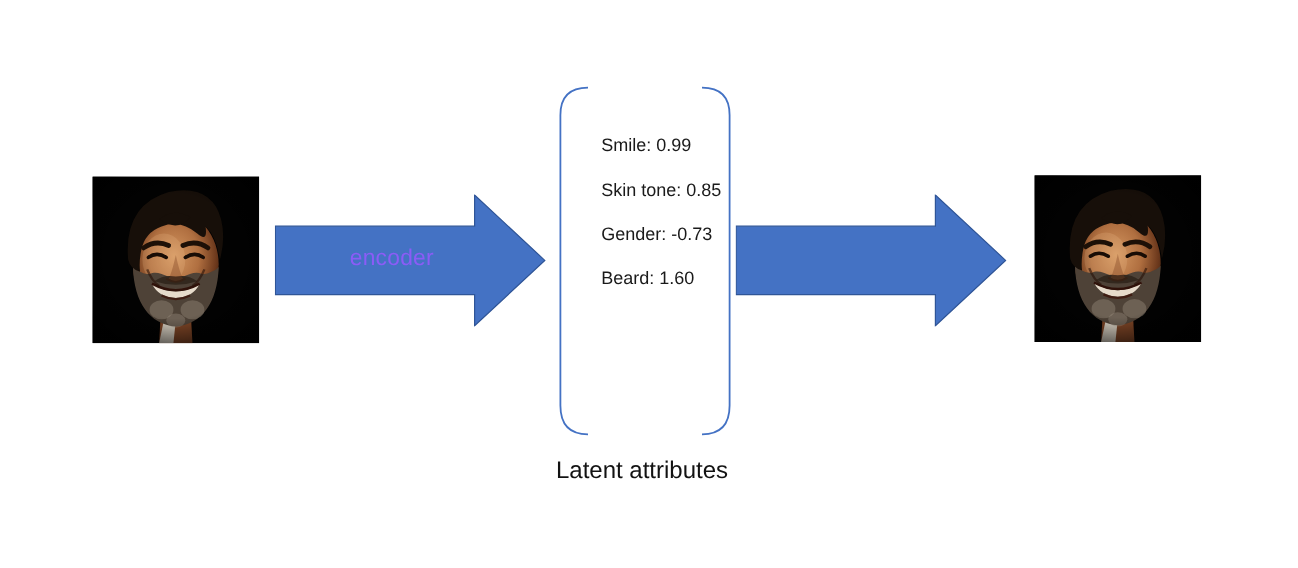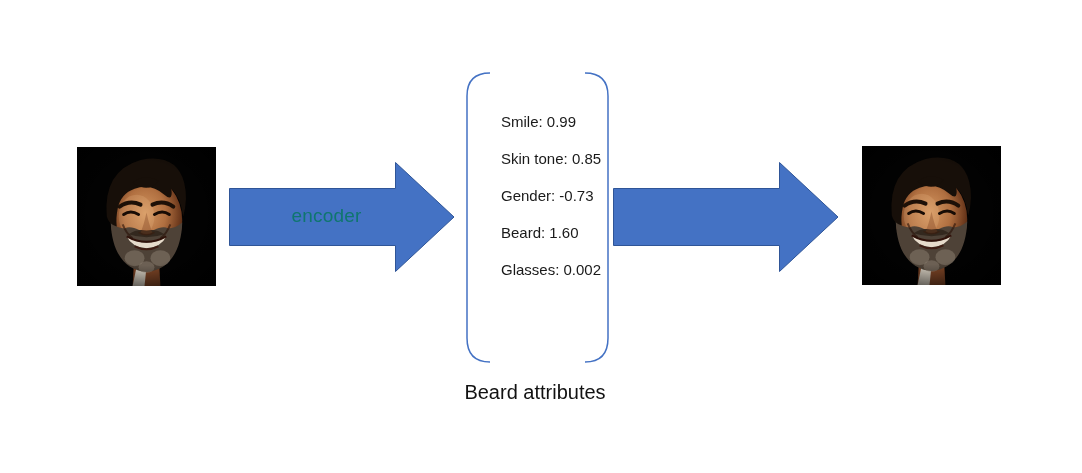--- a/index.html
+++ b/index.html
@@ -36,21 +36,21 @@
   .arrow-wrap svg { position: absolute; left: 0; top: 0; }
   .arrow-label {
     position: absolute;
     left: 0;
     top: 26px;
     width: 195px;
     height: 55px;
     display: flex;
     align-items: center;
     justify-content: center;
-    color: #0f766e;
+    color: #8b5cf6;
     font-size: 19px;
     letter-spacing: 0.2px;
   }
 
   #latent-bracket {
     position: absolute;
     left: 460px;
     top: 66px;
   }
   #latent-list {
@@ -137,24 +137,23 @@
   <svg id="latent-bracket" width="155" height="304">
     <path d="M 30 7 Q 7 7 7 30 L 7 272 Q 7 296 30 296" fill="none" stroke="#4472C4" stroke-width="1.5"></path>
     <path d="M 125 7 Q 148 7 148 30 L 148 272 Q 148 296 125 296" fill="none" stroke="#4472C4" stroke-width="1.5"></path>
   </svg>
 
   <div id="latent-list">
     <div class="latent-item">Smile: 0.99</div>
     <div class="latent-item">Skin tone: 0.85</div>
     <div class="latent-item">Gender: -0.73</div>
     <div class="latent-item">Beard: 1.60</div>
-    <div class="latent-item">Glasses: 0.002</div>
   </div>
 
-  <div id="latent-caption">Beard attributes</div>
+  <div id="latent-caption">Latent attributes</div>
 
   <div id="decoder-arrow" class="arrow-wrap">
     <svg width="226" height="110">
       <polygon points="0.5,26.5 166.5,26.5 166.5,0.5 225,55 166.5,109.5 166.5,83.5 0.5,83.5" fill="#4472C4" stroke="#2F5597" stroke-width="1"></polygon>
     </svg>
   </div>
 
   <div id="output-photo" class="photo">
     <svg viewBox="0 0 140 140" preserveAspectRatio="none">
       <rect width="140" height="140" fill="#020202"></rect>

